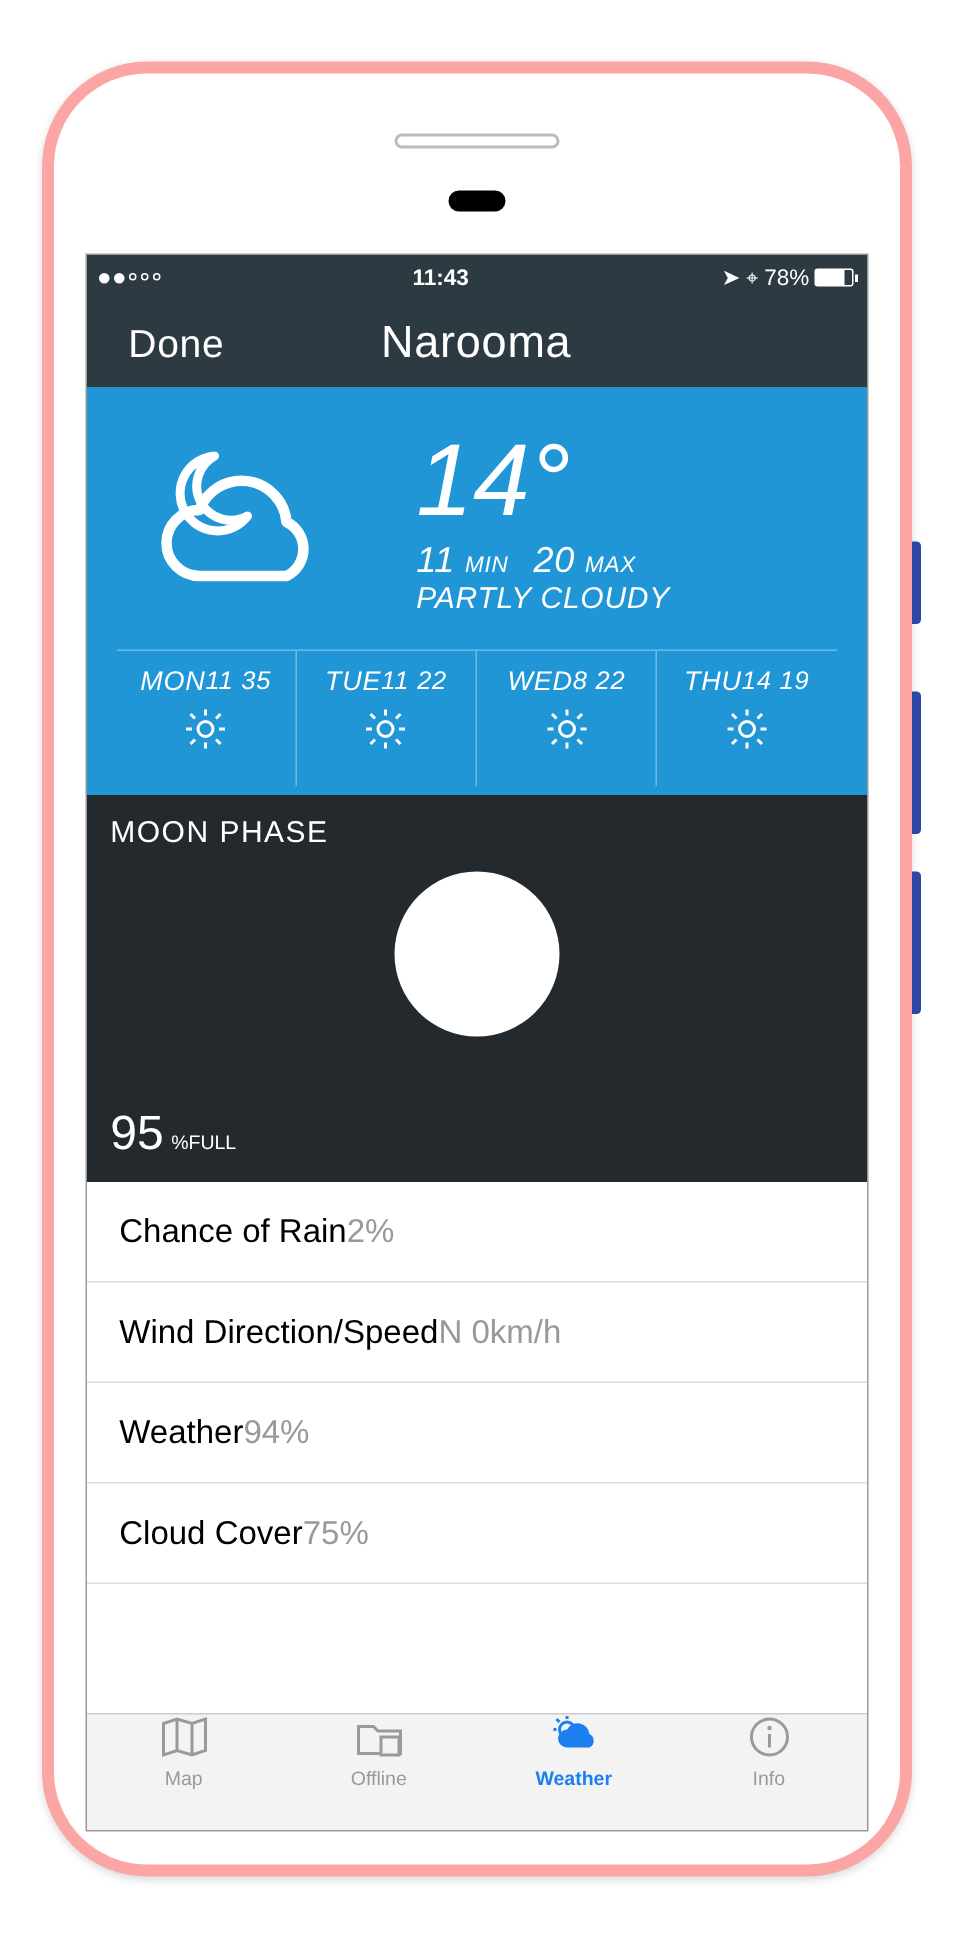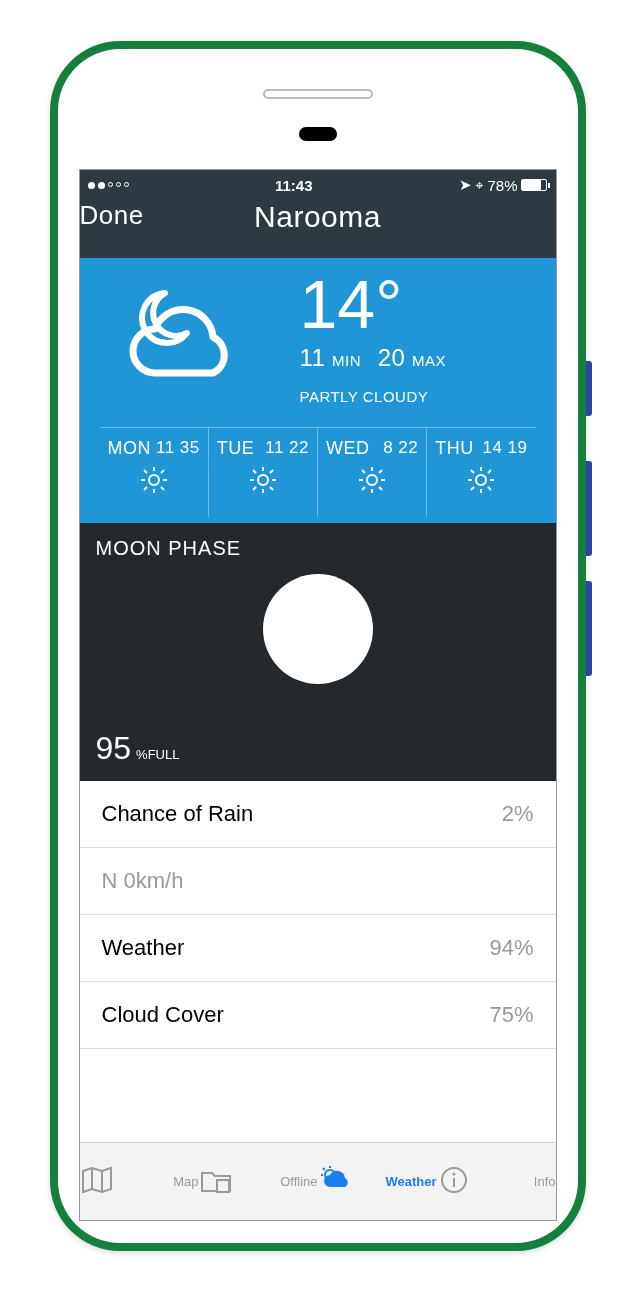--- a/index.html
+++ b/index.html
@@ -6,23 +6,23 @@
   body {
     background: #fff;
     font-family: -apple-system, "Helvetica Neue", Arial, sans-serif;
     width: 635px;
     height: 1292px;
     display: flex;
     align-items: center;
     justify-content: center;
   }
   .phone {
-    width: 536px;
+    width: 580px;
     height: 1210px;
-    background: #15803d;
+    background: #fca5a5;
     border-radius: 70px;
     padding: 8px;
     position: relative;
     box-shadow: 0 2px 6px rgba(0,0,0,0.15);
   }
   .phone-inner {
     background: #fff;
     border-radius: 62px;
     width: 100%;
     height: 100%;
@@ -91,64 +91,65 @@
     width: 26px; height: 12px; border:1px solid #fff; border-radius:2px; position:relative;
   }
   .battery::after { content:""; position:absolute; right:-4px; top:3px; width:2px; height:5px; background:#fff; }
   .battery-fill { background:#fff; height:100%; width:78%; }
   
   .navbar {
     background: #2e3a42;
     color: #fff;
     height: 58px;
     display: flex;
-    align-items: flex-start;
-    padding: 0 0;
+    align-items: center;
+    padding: 0 28px;
     position: relative;
   }
   .nav-done { font-family: "Arial Narrow", Arial; font-stretch: condensed; font-size: 26px; letter-spacing: 0.5px; }
   .nav-title {
     position: absolute; left:0; right:0; text-align:center;
     font-family: "Arial Narrow", Arial; font-stretch: condensed; font-size: 30px; letter-spacing:0.5px;
   }
   
   .hero {
     background: #2196d6;
     color: #fff;
-    padding: 12px 20px 6px 20px;
+    padding: 28px 20px 6px 20px;
+    font-style: italic;
   }
   .hero-top {
     display:flex; align-items:center; gap: 30px; padding-bottom: 22px;
   }
   .hero-icon { width: 170px; display:flex; justify-content:center; }
   .hero-stats .temp {
     font-family: "Arial Narrow", Arial; font-stretch: condensed;
     font-size: 68px; font-weight: 300; line-height: 1;
   }
   .hero-stats .minmax {
     font-family: "Arial Narrow", Arial; font-stretch: condensed;
     font-size: 22px; margin-top: 6px; letter-spacing:0.5px;
   }
   .hero-stats .minmax .num { font-size: 24px; }
   .hero-stats .minmax .lbl { font-size: 15px; margin-right: 10px; }
   .hero-stats .cond {
     font-family: "Arial Narrow", Arial; font-stretch: condensed;
-    font-size: 15px; margin-top: 16px; letter-spacing:0.5px;
+    font-size: 20px; margin-top: 0; letter-spacing:0.5px;
   }
   .forecast-row {
     display:flex; border-top:1px solid rgba(255,255,255,0.35);
   }
   .fday {
     flex:1;
     border-right:1px solid rgba(255,255,255,0.35);
     padding: 10px 8px 18px 8px;
     font-family: "Arial Narrow", Arial; font-stretch: condensed;
   }
   .fday:last-child { border-right:none; }
-  .fday-top { display:flex; justify-content:space-between; font-size:18px; letter-spacing:0.5px; }
+  .fday-top { display:flex; justify-content:center; font-size:18px; letter-spacing:0.5px; }
   .fday-top .temps { font-size:17px; }
   .fday-icon { text-align:center; margin-top: 6px; }
   
   .tiles { display:flex; gap:6px; padding: 0; }
   .tile {
     flex:1; height: 258px; padding: 14px 16px 14px 16px;
     color:#fff; position:relative;
     font-family: "Arial Narrow", Arial; font-stretch: condensed;
   }
   .tile-moon { background:#23292d; }
@@ -160,33 +161,33 @@
   }
   .tile-foot {
     position:absolute; bottom:14px; left:16px;
     font-size: 18px;
   }
   .tile-foot .big { font-size: 32px; }
   .baro-gauge { display:flex; justify-content:center; margin-top: 18px; }
   
   .details { background:#fff; flex:1; }
   .drow {
-    display:flex; justify-content:space-between;
+    display:flex; 
     padding: 20px 22px;
     border-bottom:1px solid #ddd;
     font-size: 22px;
   }
   .drow .val { color:#999; }
   
   .tabbar {
     height: 78px; background:#f3f3f3; border-top:1px solid #ccc;
     display:flex;
   }
   .tab {
-    flex:1; display:flex; align-items:center; justify-content:space-between;
+    flex:1; display:flex; flex-direction:column; align-items:center; justify-content:flex-start;
     font-size:13px; color:#9a9a9a; gap:2px;
   }
   .tab.active { color:#1b7ff0;font-weight:bold; }
   .tab svg { width:34px; height:30px; }
 </style>
 </head>
 <body>
 
 <div class="phone">
   <div class="volume-btn vol1"></div>
@@ -342,20 +343,21 @@
           </div>
         </div>
       </div>
 
       <div class="details">
         <div class="drow">
           <span>Chance of Rain</span>
           <span class="val">2%</span>
         </div>
         <div class="drow">
+          <span>Wind Direction/Speed</span>
           <span class="val">N 0km/h</span>
         </div>
         <div class="drow">
           <span>Weather</span>
           <span class="val">94%</span>
         </div>
         <div class="drow">
           <span>Cloud Cover</span>
           <span class="val">75%</span>
         </div>

